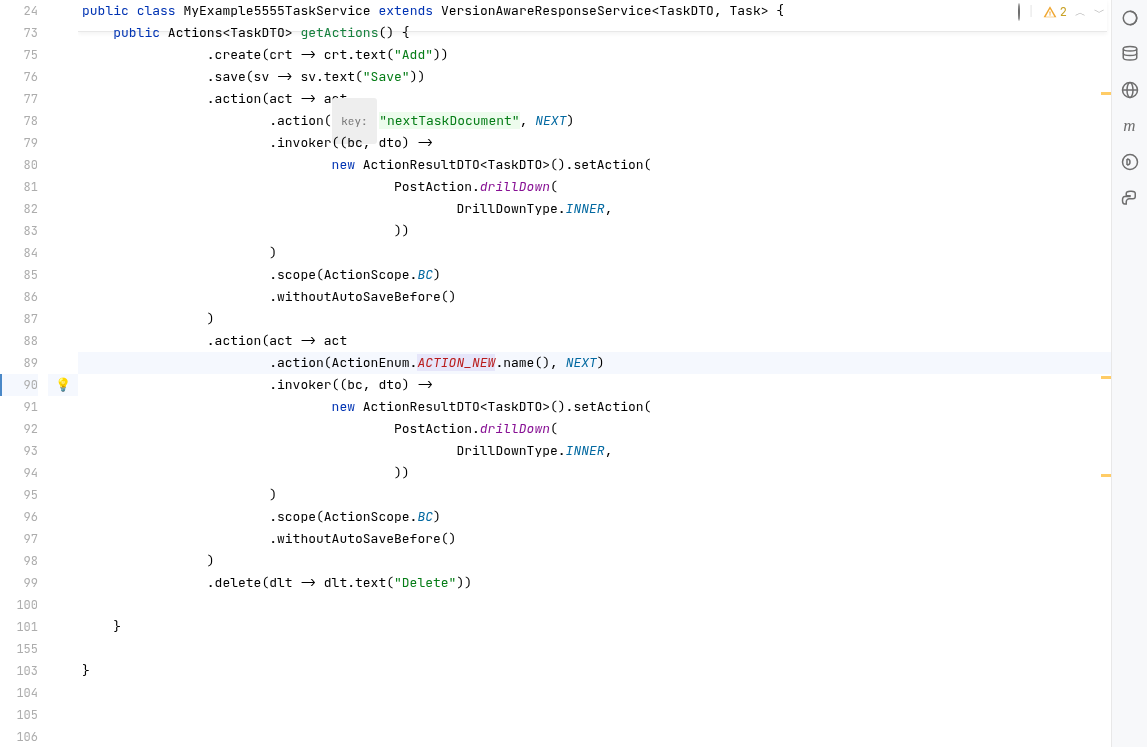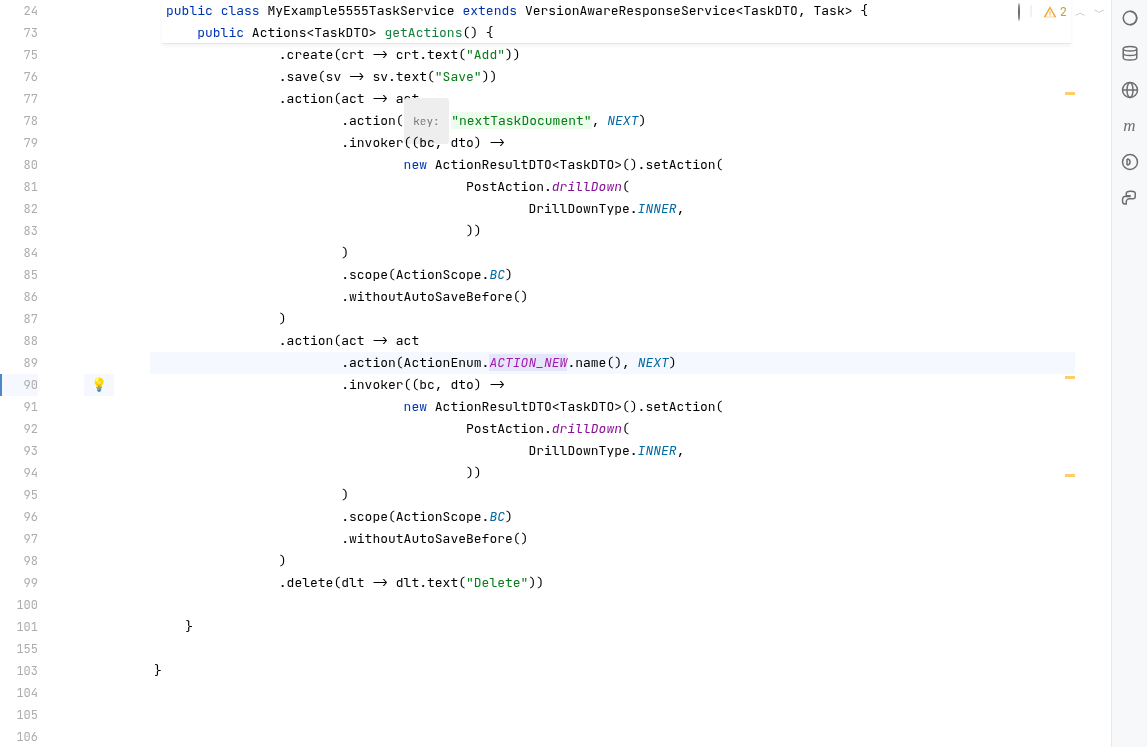--- a/index.html
+++ b/index.html
@@ -14,21 +14,20 @@
       color: #000000;
       overflow: hidden;
       width: 1147px;
       height: 747px;
       position: relative;
     }
     .editor-container {
       display: flex;
       width: 100%;
       height: 100%;
-      gap: 36px;
     }
     .gutter {
       width: 48px;
       background: #ffffff;
       text-align: right;
       padding-right: 10px;
       color: #adadad;
       font-size: 12px;
       flex-shrink: 0;
       user-select: none;
@@ -55,26 +54,25 @@
       flex: 1;
       background: #ffffff;
       position: relative;
       overflow: hidden;
     }
     .sticky-header {
       position: absolute;
       top: 0;
       left: 0;
       right: 4px;
-      height: 44px;
+      height: 32px;
       background: #ffffff;
       border-bottom: 1px solid #e8e8e8;
       box-shadow: 0 2px 4px rgba(0,0,0,0.05);
       z-index: 5;
-      margin-left: 12px;
     }
     .sticky-line {
       height: 22px;
       line-height: 22px;
       white-space: pre;
       padding-left: 4px;
     }
     .code-lines {
       margin-top: 44px;
     }
@@ -94,21 +92,21 @@
     .field { color: #871094; font-style: italic; }
     .const { color: #0369a1; font-style: italic; }
     .param-hint {
       background: #eeeeee;
       color: #787878;
       border-radius: 3px;
       padding: 16px 3px;
       font-size: 11px;
       margin-right: 2px;
     }
-    .enum-val { color: #a21caf; font-style: italic; text-align: center; }
+    .enum-val { color: #b91c1c; font-style: italic; text-align: center; }
     .highlighted-name { background: #e6e6fa; }
     
     .right-toolbar {
       width: 36px;
       background: #f7f8fa;
       border-left: 1px solid #e8e8e8;
       display: flex;
       flex-direction: column;
       align-items: center;
       padding-top: 8px;

